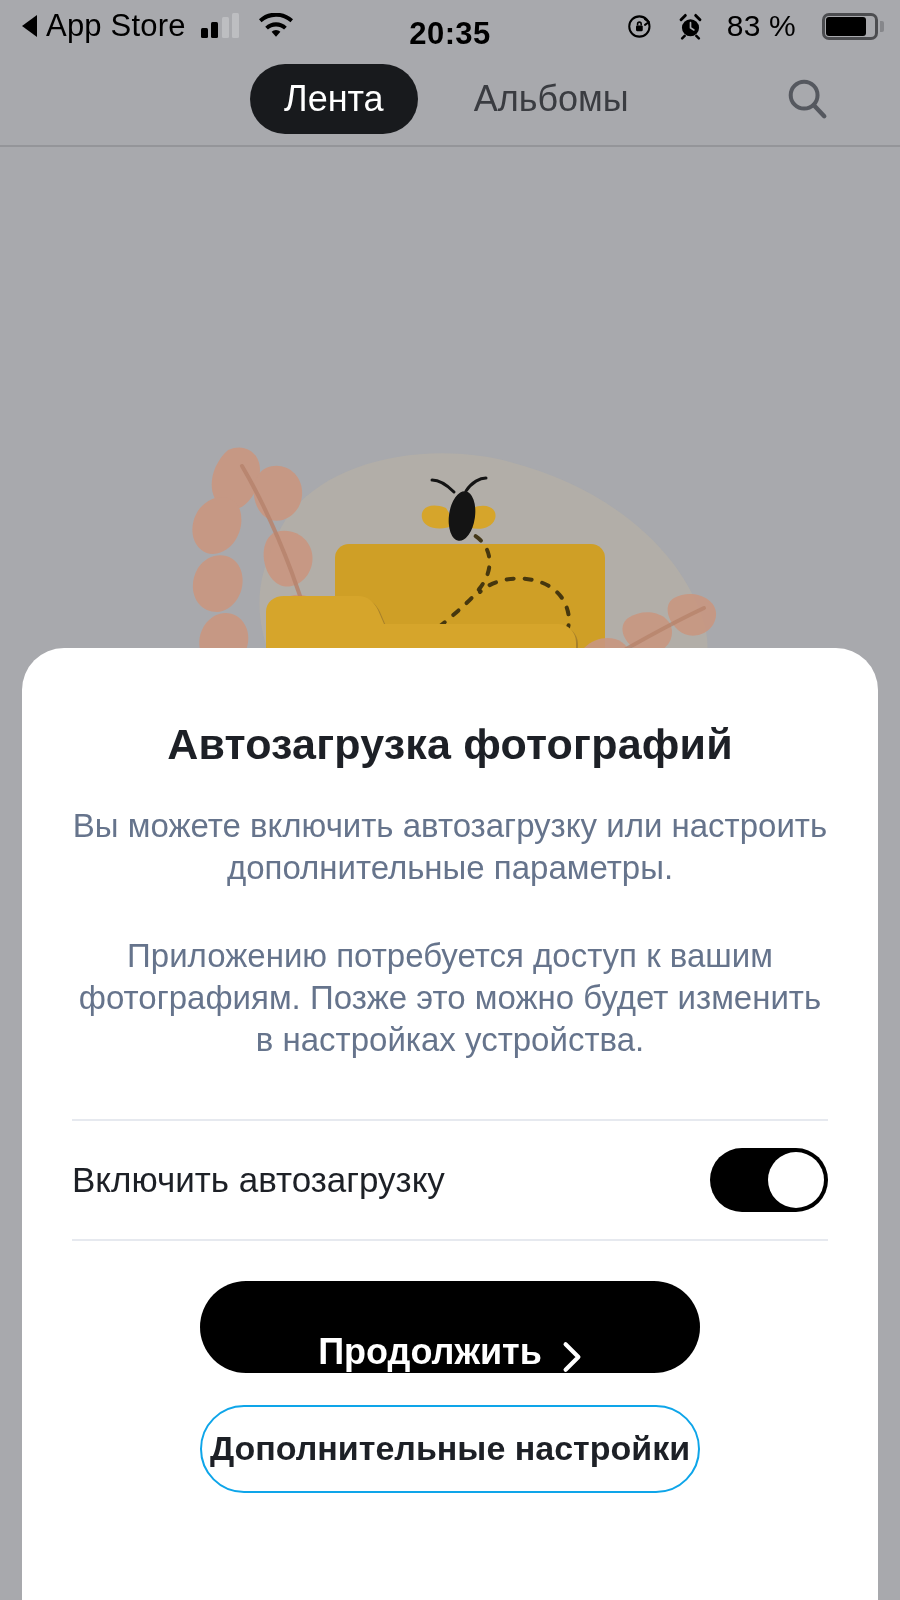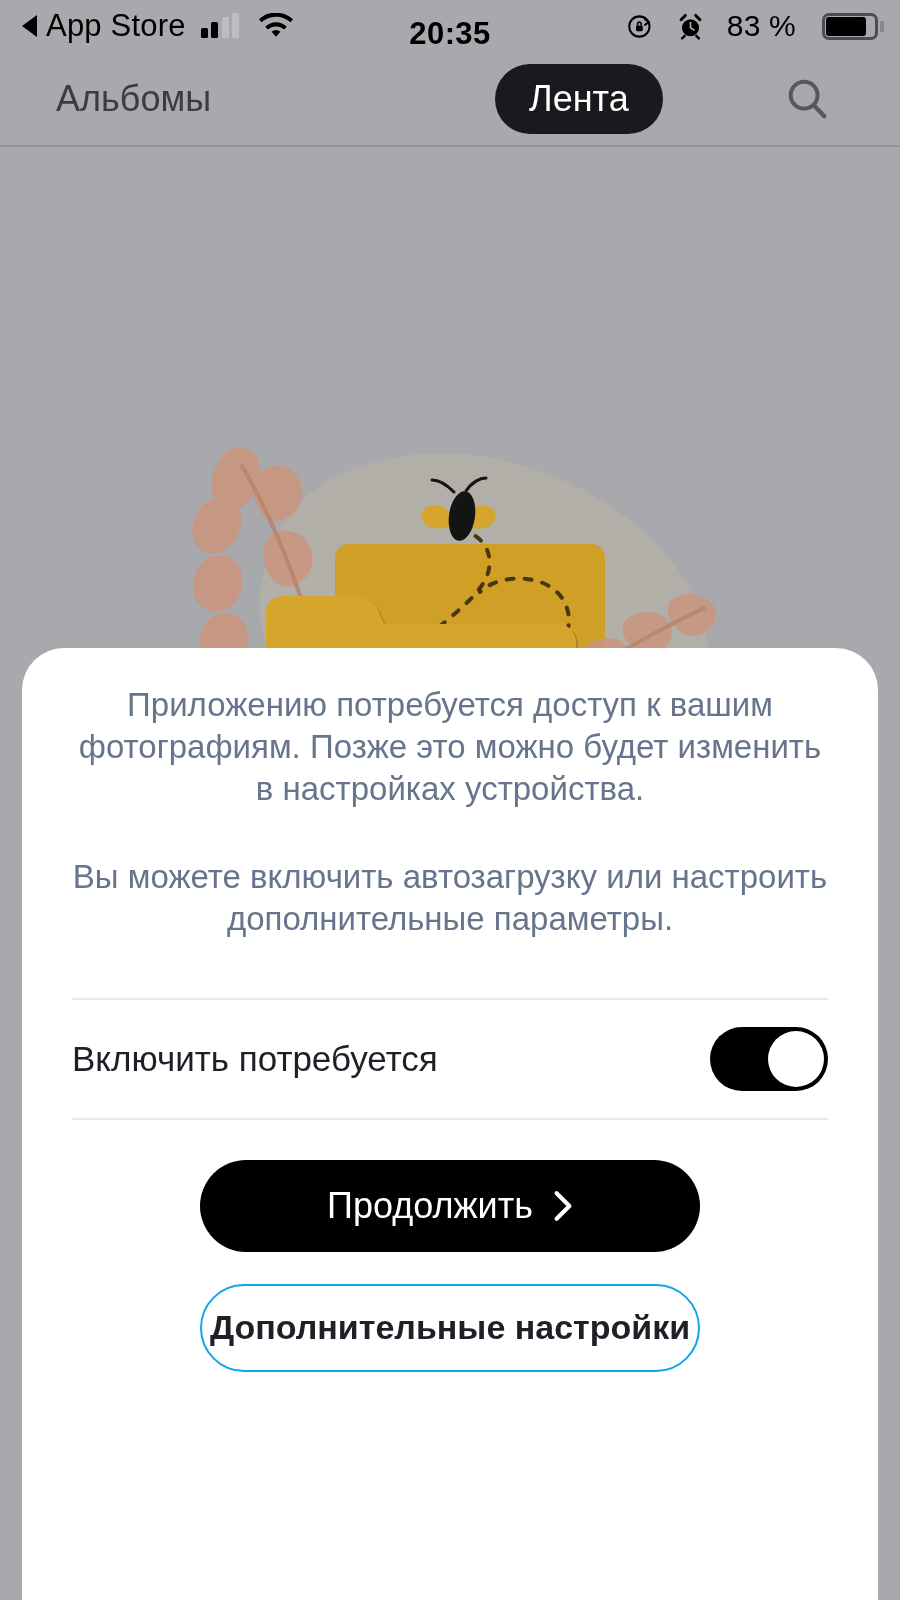--- a/index.html
+++ b/index.html
@@ -137,26 +137,26 @@
   }
   .switch .knob {
     position:absolute; top:4px; right:4px;
     width:56px; height:56px; border-radius:50%;
     background:#ffffff;
   }
 
   
   .actions { padding:0 50px; margin-top:40px; }
   .btn-primary {
-    display:flex; align-items:center; justify-content:center; gap:20px;
+    display:flex; align-items:flex-end; justify-content:center; gap:20px;
     width:500px; height:92px; margin:0 auto;
     background:#000000; color:#ffffff;
     border:none; border-radius:46px;
     font-family:"Liberation Sans", sans-serif;
-    font-size:36px; font-weight:400;
+    font-size:36px; font-weight:700;
     cursor:pointer;
   }
   .btn-primary .chev { width:20px; height:32px; }
   .btn-secondary {
     display:flex; align-items:center; justify-content:center;
     width:500px; height:88px; margin:32px auto 0;
     background:#ffffff; color:#1d2026;
     border:2px solid #0ea5e9; border-radius:44px;
     font-family:Liberation Sans, sans-serif;
     font-size:34px; font-weight:700;
@@ -205,22 +205,22 @@
       <span class="batt-pct">83 %</span>
       <span class="battery">
         <span class="shell"></span>
         <span class="fill"></span>
         <span class="nub"></span>
       </span>
     </div>
   </div>
 
   <div class="nav-bar">
+    <div class="tab active tab-feed">Лента</div>
     <div class="tab tab-albums">Альбомы</div>
-    <div class="tab active tab-feed">Лента</div>
     <svg class="search-icon" viewBox="0 0 24 24">
       <circle cx="10.5" cy="10" r="7" fill="none" stroke="#55585f" stroke-width="2.1"></circle>
       <path d="M15.6 15.3 21 21" stroke="#55585f" stroke-width="2.3" stroke-linecap="round"></path>
     </svg>
   </div>
 
   <div class="content">
     <svg class="illus" viewBox="0 0 560 380">
 
       <path d="M95 130 C 120 55, 235 25, 330 50 C 430 76, 505 140, 525 215 C 542 280, 470 330, 360 340 C 240 352, 120 320, 92 250 C 72 200, 78 165, 95 130 Z" fill="#b9b2a4" opacity="0.55"></path>
@@ -265,30 +265,31 @@
         <path d="M356 306 C 378 292, 414 300, 420 320 C 426 340, 398 356, 372 348 C 348 341, 338 318, 356 306 Z"></path>
       </g>
       <path d="M400 264 C 440 240, 486 214, 524 196" stroke="#b6836c" stroke-width="4" fill="none" opacity="0.8" stroke-linecap="round"></path>
       <path d="M400 264 C 420 286, 440 306, 456 322" stroke="#b6836c" stroke-width="4" fill="none" opacity="0.8" stroke-linecap="round"></path>
       <path d="M372 330 C 390 318, 412 310, 430 306" stroke="#b6836c" stroke-width="3.5" fill="none" opacity="0.75" stroke-linecap="round"></path>
     </svg>
   </div>
 
   <div class="sheet">
 
+    <div class="sheet-title">Автозагрузка фотографий</div>
 
     <div class="sheet-body">
+      <p>Вы можете включить автозагрузку или настроить дополнительные параметры.</p>
       <p>Приложению потребуется доступ к вашим фотографиям. Позже это можно будет изменить в настройках устройства.</p>
-      <p>Вы можете включить автозагрузку или настроить дополнительные параметры.</p>
     </div>
 
     <div style="margin-top:58px;">
       <div class="divider"></div>
       <div class="toggle-row">
-        <span class="toggle-label">Включить потребуется</span>
+        <span class="toggle-label">Включить автозагрузку</span>
         <span class="switch">
           <span class="knob"></span>
         </span>
       </div>
       <div class="divider"></div>
     </div>
 
     <div class="actions">
       <button class="btn-primary">
         <span>Продолжить</span>

